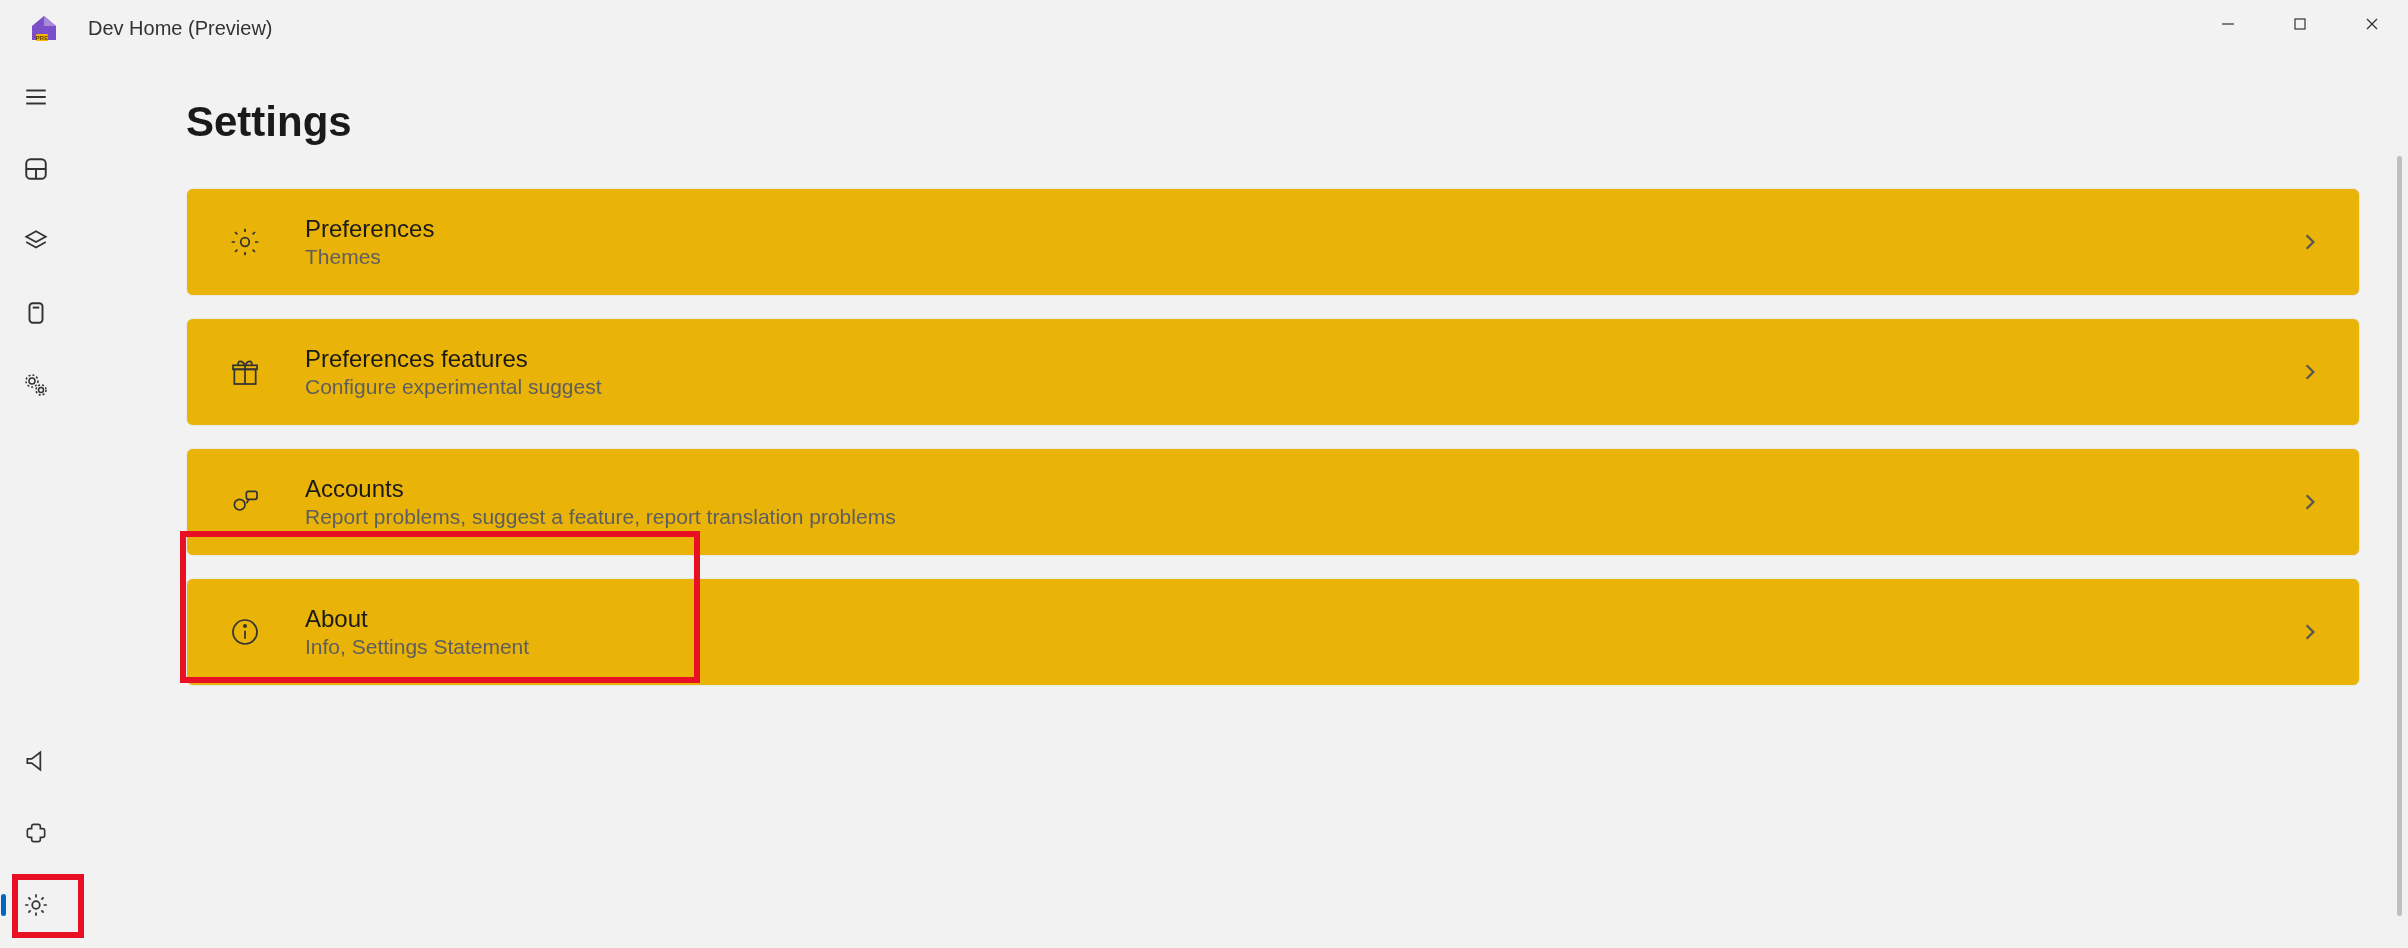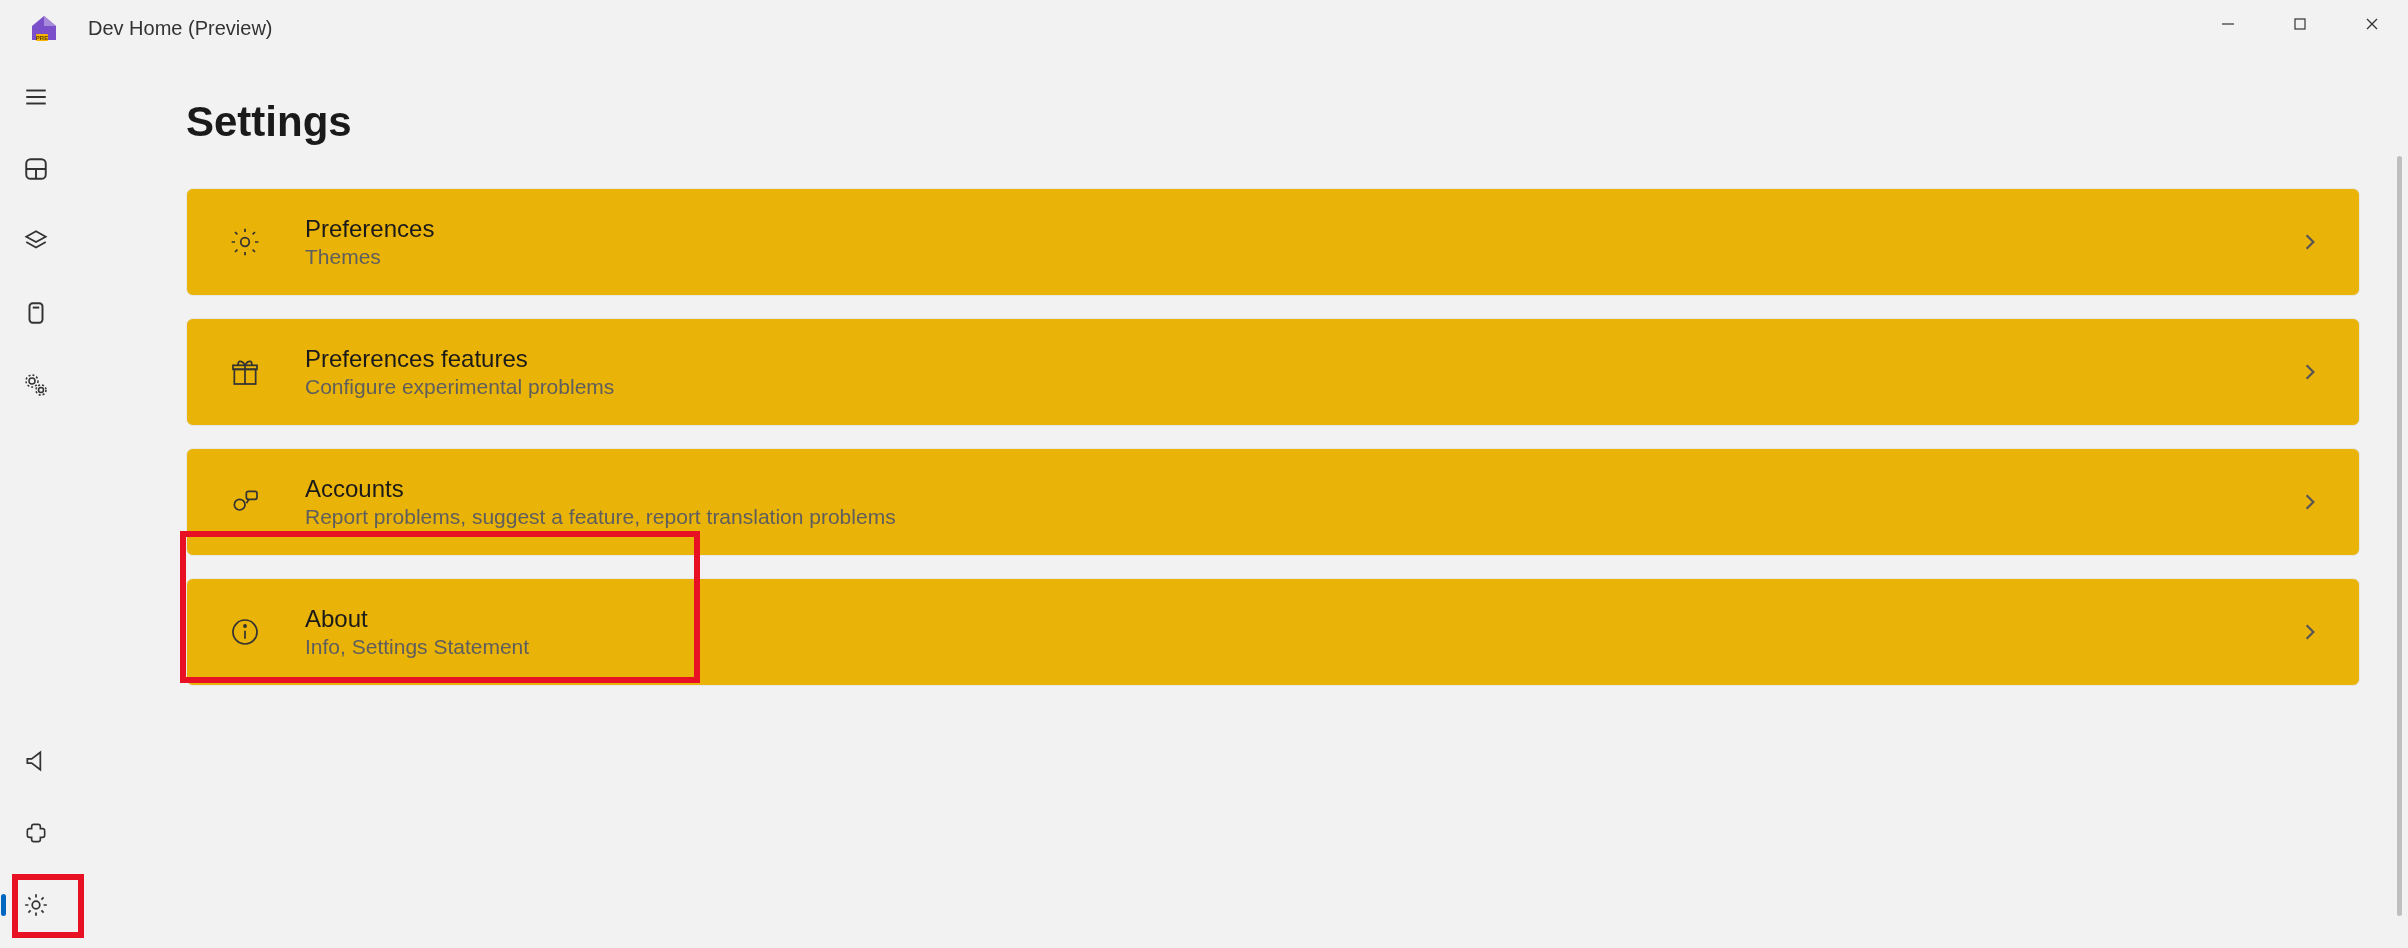--- a/index.html
+++ b/index.html
@@ -283,21 +283,21 @@
       <div class="item-icon">
         <svg viewBox="0 0 24 24">
             <rect x="4" y="10" width="16" height="11"></rect>
             <rect x="3" y="7" width="18" height="3"></rect>
             <line x1="12" y1="7" x2="12" y2="21"></line>
             <path d="M12 7 C10 3 6 3 7 7 M12 7 C14 3 18 3 17 7"></path>
           </svg>
       </div>
       <div class="item-text">
         <div class="item-title">Preferences features</div>
-        <div class="item-subtitle">Configure experimental problems</div>
+        <div class="item-subtitle">Configure experimental suggest</div>
       </div>
       <div class="chevron"><svg viewBox="0 0 16 16">
             <polyline points="5,2 11,8 5,14"></polyline>
           </svg></div>
     </div>
 
     <div class="setting-item">
       <div class="item-icon">
         <svg viewBox="0 0 24 24">
             <circle cx="8" cy="14" r="4"></circle>

